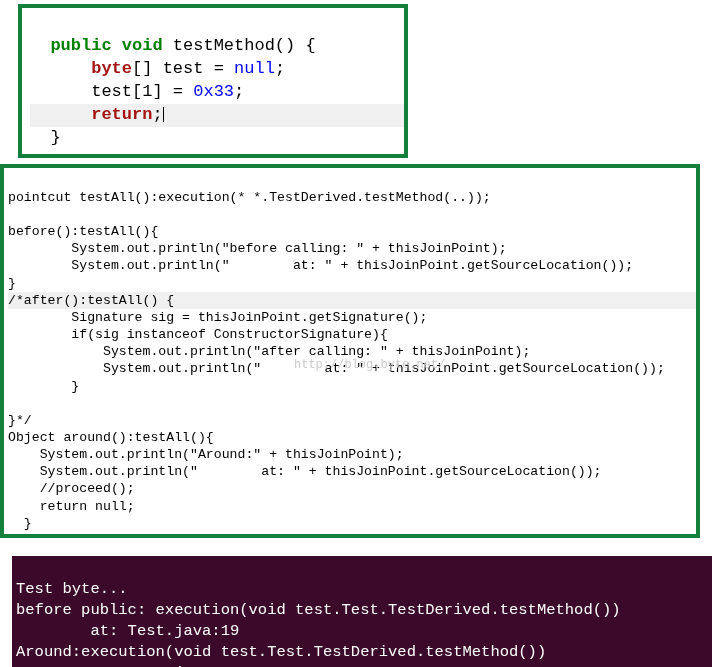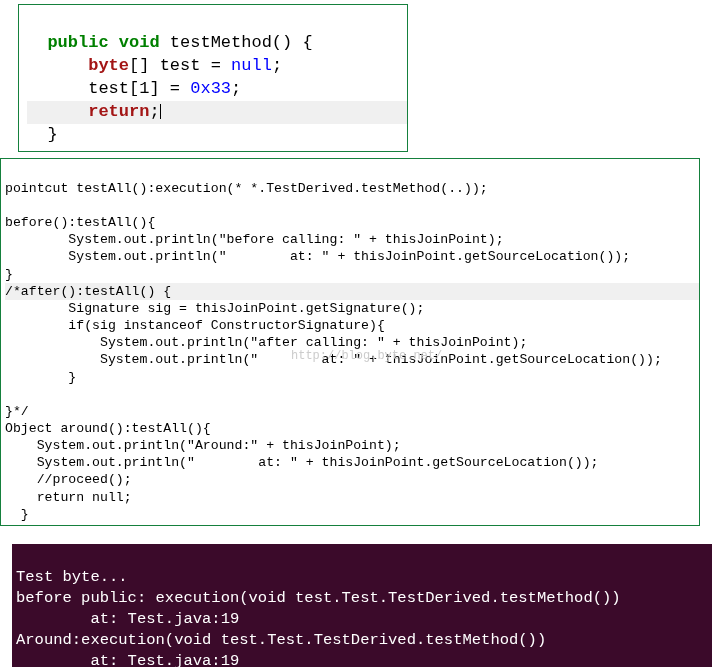--- a/index.html
+++ b/index.html
@@ -3,21 +3,21 @@
 <meta charset="utf-8">
 <style>
   * { margin: 0; padding: 0; box-sizing: border-box; }
   body {
     font-family: Consolas, 'Courier New', monospace;
     font-size: 14px;
     background: #fff;
     width: 721px;
   }
   .code-block {
-    border: 1px solid #15803d;
+    border: 4px solid #15803d;
     background: #fff;
     white-space: pre;
     line-height: 1.35;
     overflow: hidden;
   }
   .block1 {
     margin: 4px 0 0 18px;
     width: 390px;
     padding: 4px 0 4px 8px;
     font-size: 17px;

